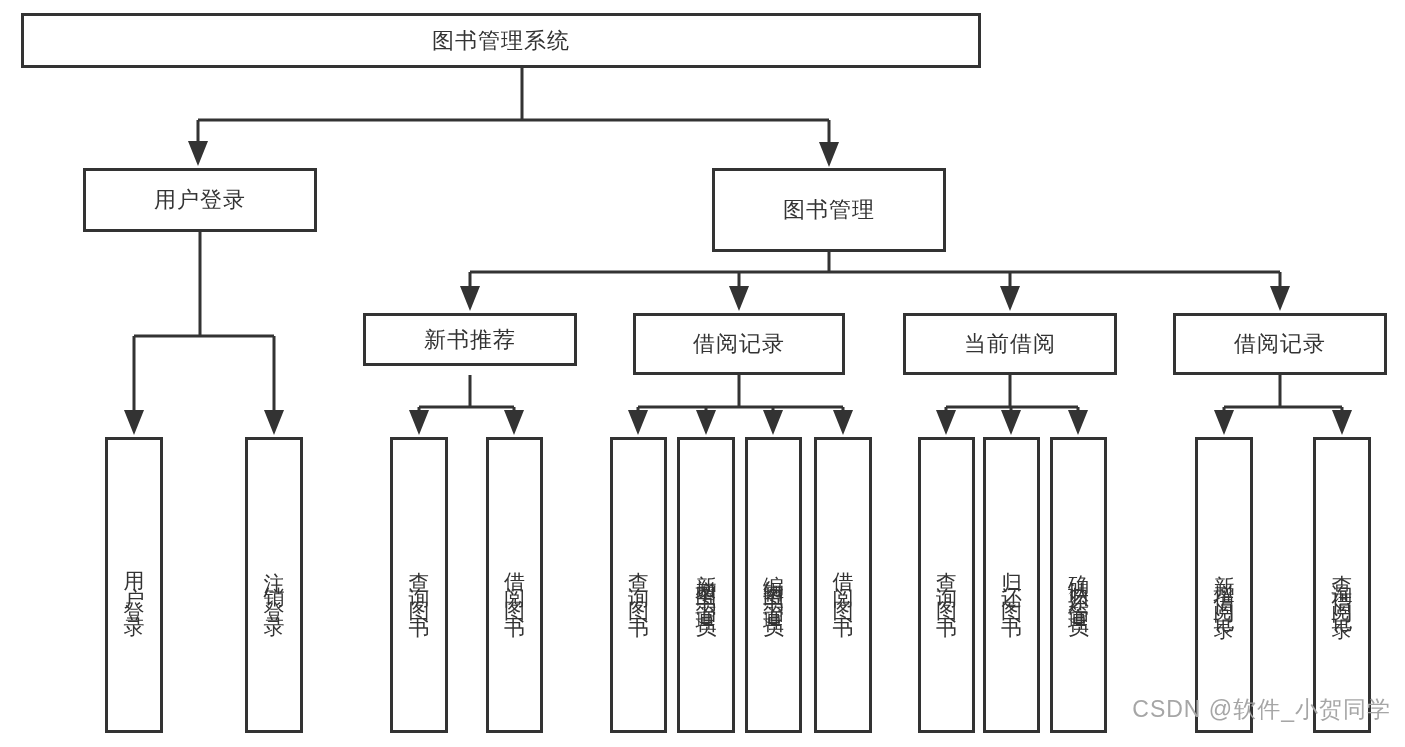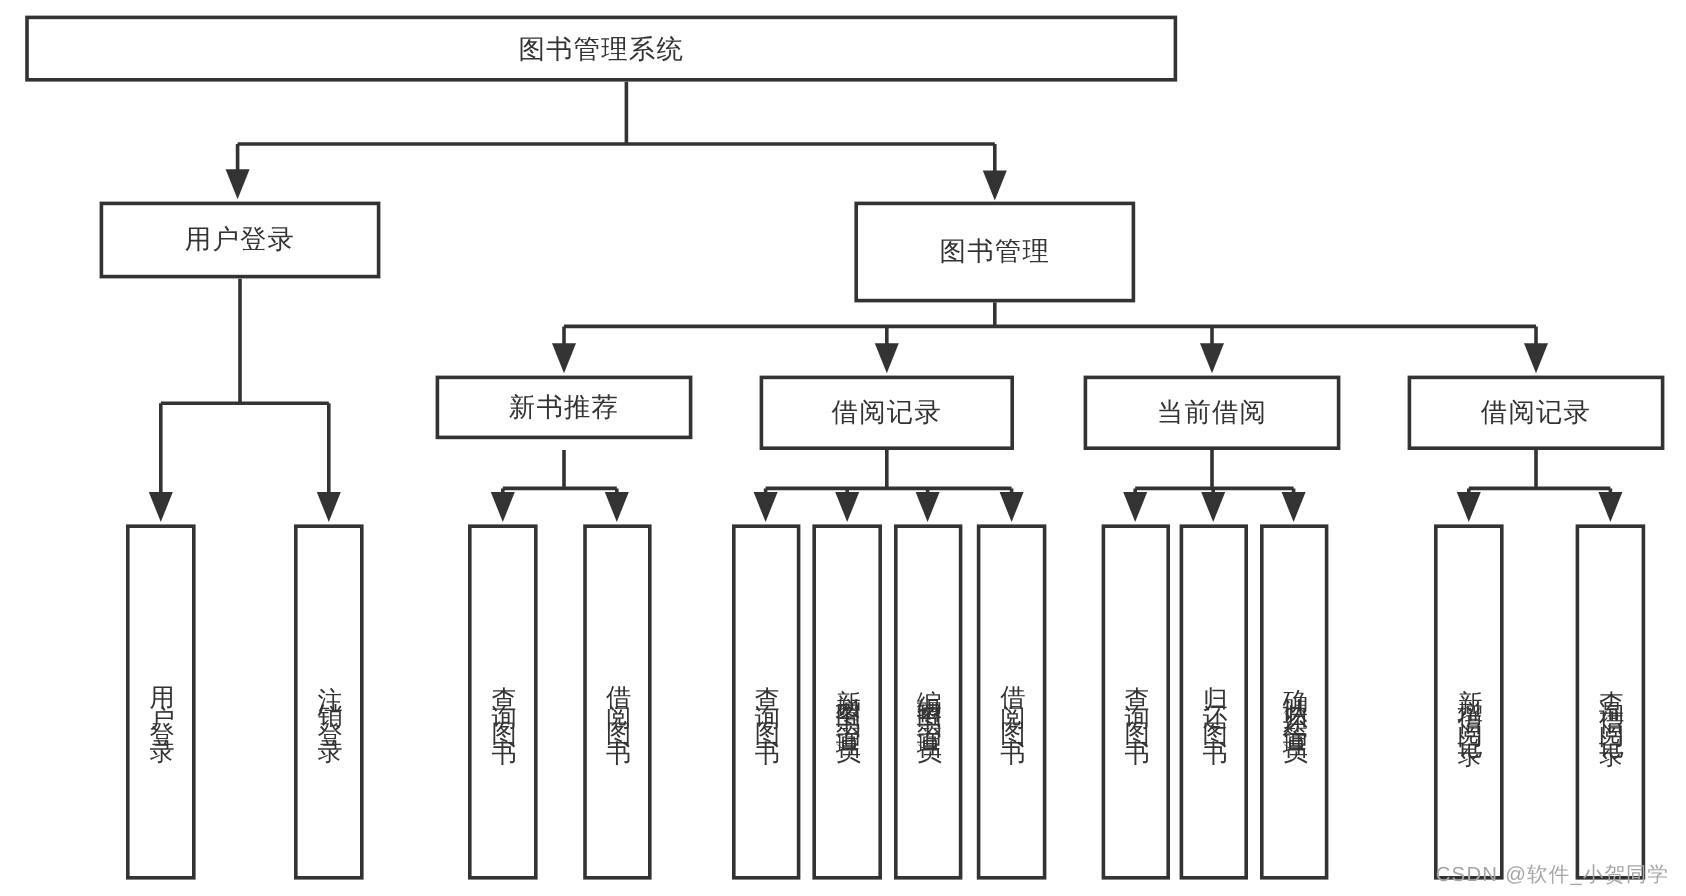--- a/index.html
+++ b/index.html
@@ -41,22 +41,22 @@
     text-orientation: mixed;
     font-size: 21px;
     white-space: nowrap;
   }
   .sp-lg { letter-spacing: 15px; }
   .sp-md { letter-spacing: 9px; }
   .sp-sm { letter-spacing: 6px; }
   #watermark {
     position: absolute;
     right: 14px;
-    bottom: 7px;
-    font-size: 17px;
+    bottom: 22px;
+    font-size: 23px;
     color: var(--watermark, #a6a6a6);
     letter-spacing: 1px;
     white-space: nowrap;
   }
 </style>
 </head>
 <body>
 
 <div id="stage">
 

